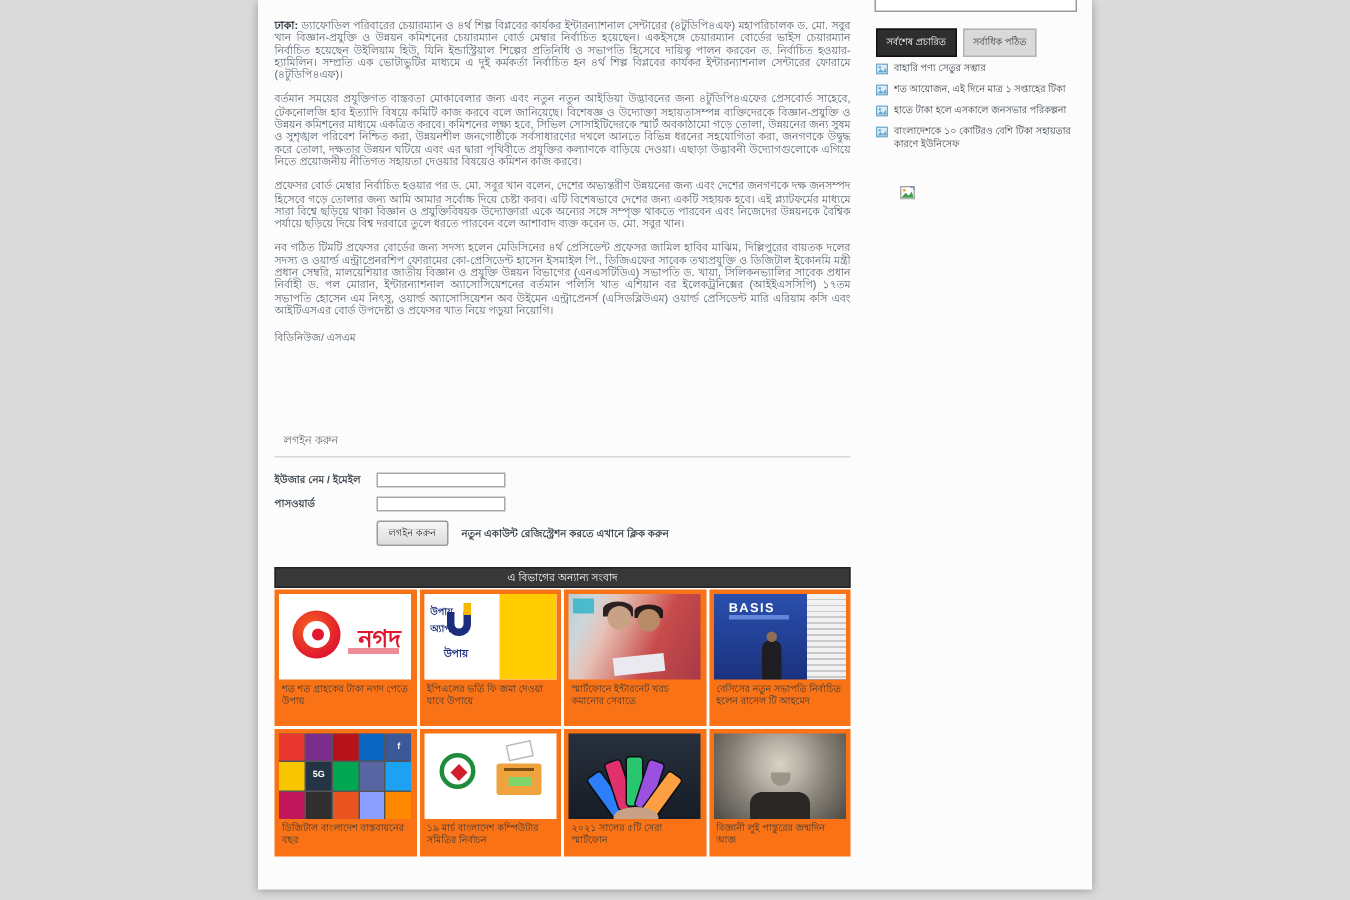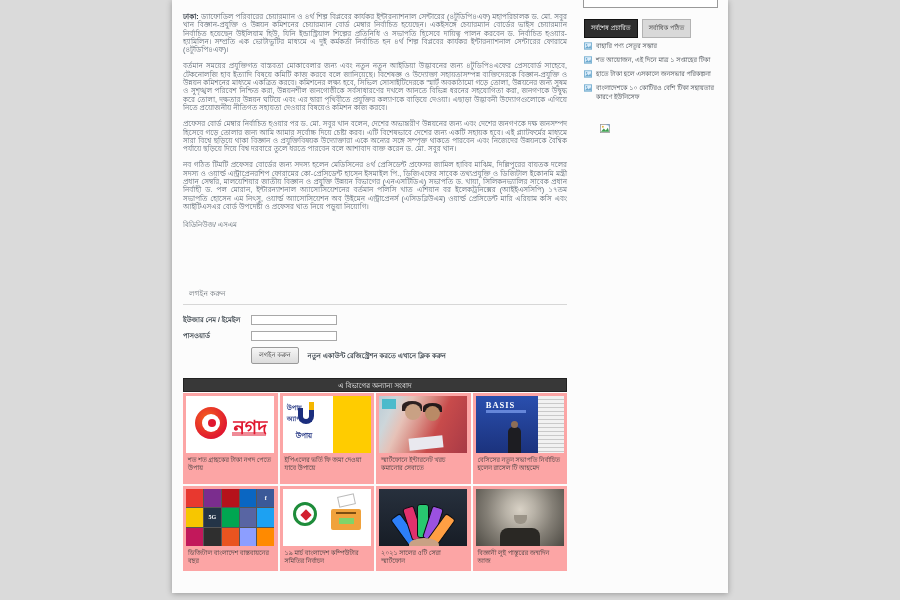--- a/index.html
+++ b/index.html
@@ -27,32 +27,32 @@
   .login-btn { font-size:6.5px; color:#333; background:linear-gradient(#f6f6f6,#dcdcdc);
                border:1px solid #9a9a9a; border-radius:2px; padding:2px 7px; cursor:pointer; }
   .register-link { font-size:6.8px; color:#3c454d; font-weight:bold; margin-left:9px; cursor:pointer; }
 
   
   .related { position:absolute; top:378px; left:0; width:384px; }
   .related-header { height:14px; background:#383838; color:#fff; font-size:7px;
                     text-align:center; line-height:14px; border:1px solid #222; }
   .gallery { display:grid; grid-template-columns:repeat(4,1fr); grid-template-rows:91px 85px;
              gap:2px; background:#fbfbfb; margin-top:1px; }
-  .cell { background:#fca5a5; padding:3px; overflow:hidden; cursor:pointer;font-family:Liberation Serif, serif; }
+  .cell { background:#f97316; padding:3px; overflow:hidden; cursor:pointer; }
   .thumb { width:88px; height:57px; margin:0 auto; background:#fff; position:relative; overflow:hidden; }
   .caption { font-size:6.4px; color:#3a3a3a; line-height:8px; padding:3px 2px 0; }
 
   
   .t1 .circle { position:absolute; left:9px; top:11px; width:32px; height:32px; border-radius:50%;
                 background:radial-gradient(circle at 38% 35%, #f4611e 0%, #e0172f 72%); }
   .t1 .circle:after { content:""; position:absolute; left:7px; top:7px; width:18px; height:18px;
                 border-radius:50%; background:#fff; }
   .t1 .circle:before { content:""; position:absolute; left:13px; top:12px; width:8px; height:8px;
                 border-radius:50%; background:#e0172f; z-index:1; }
-  .t1 .brand { position:absolute; right:7px; top:17px; color:#e0172f; font-weight:bold; font-size:19px; }
+  .t1 .brand { position:absolute; right:7px; top:17px; color:#e0172f; font-weight:bold; font-size:16px; }
   .t1 .tagline { position:absolute; right:8px; top:36px; width:34px; height:4px; background:#e0172f; opacity:.5; }
 
   
   .t2 .left { position:absolute; left:0; top:0; width:50px; height:57px; background:#fff; }
   .t2 .u { position:absolute; left:15px; top:12px; width:16px; height:16px;
            border:5px solid #1b2e7e; border-top:none; border-radius:0 0 11px 11px; }
   .t2 .u:after { content:""; position:absolute; right:-5px; top:-6px; width:5px; height:8px; background:#f5b700; }
   .t2 .brand { position:absolute; left:13px; top:34px; color:#1b2e7e; font-weight:bold; font-size:7px; }
   .t2 .right { position:absolute; right:0; top:0; width:38px; height:57px; background:#ffcc00; }
   .t2 .apptext { position:absolute; top:7px; left:4px; color:#1b2e7e; font-weight:bold; font-size:6.5px; width:30px; }

